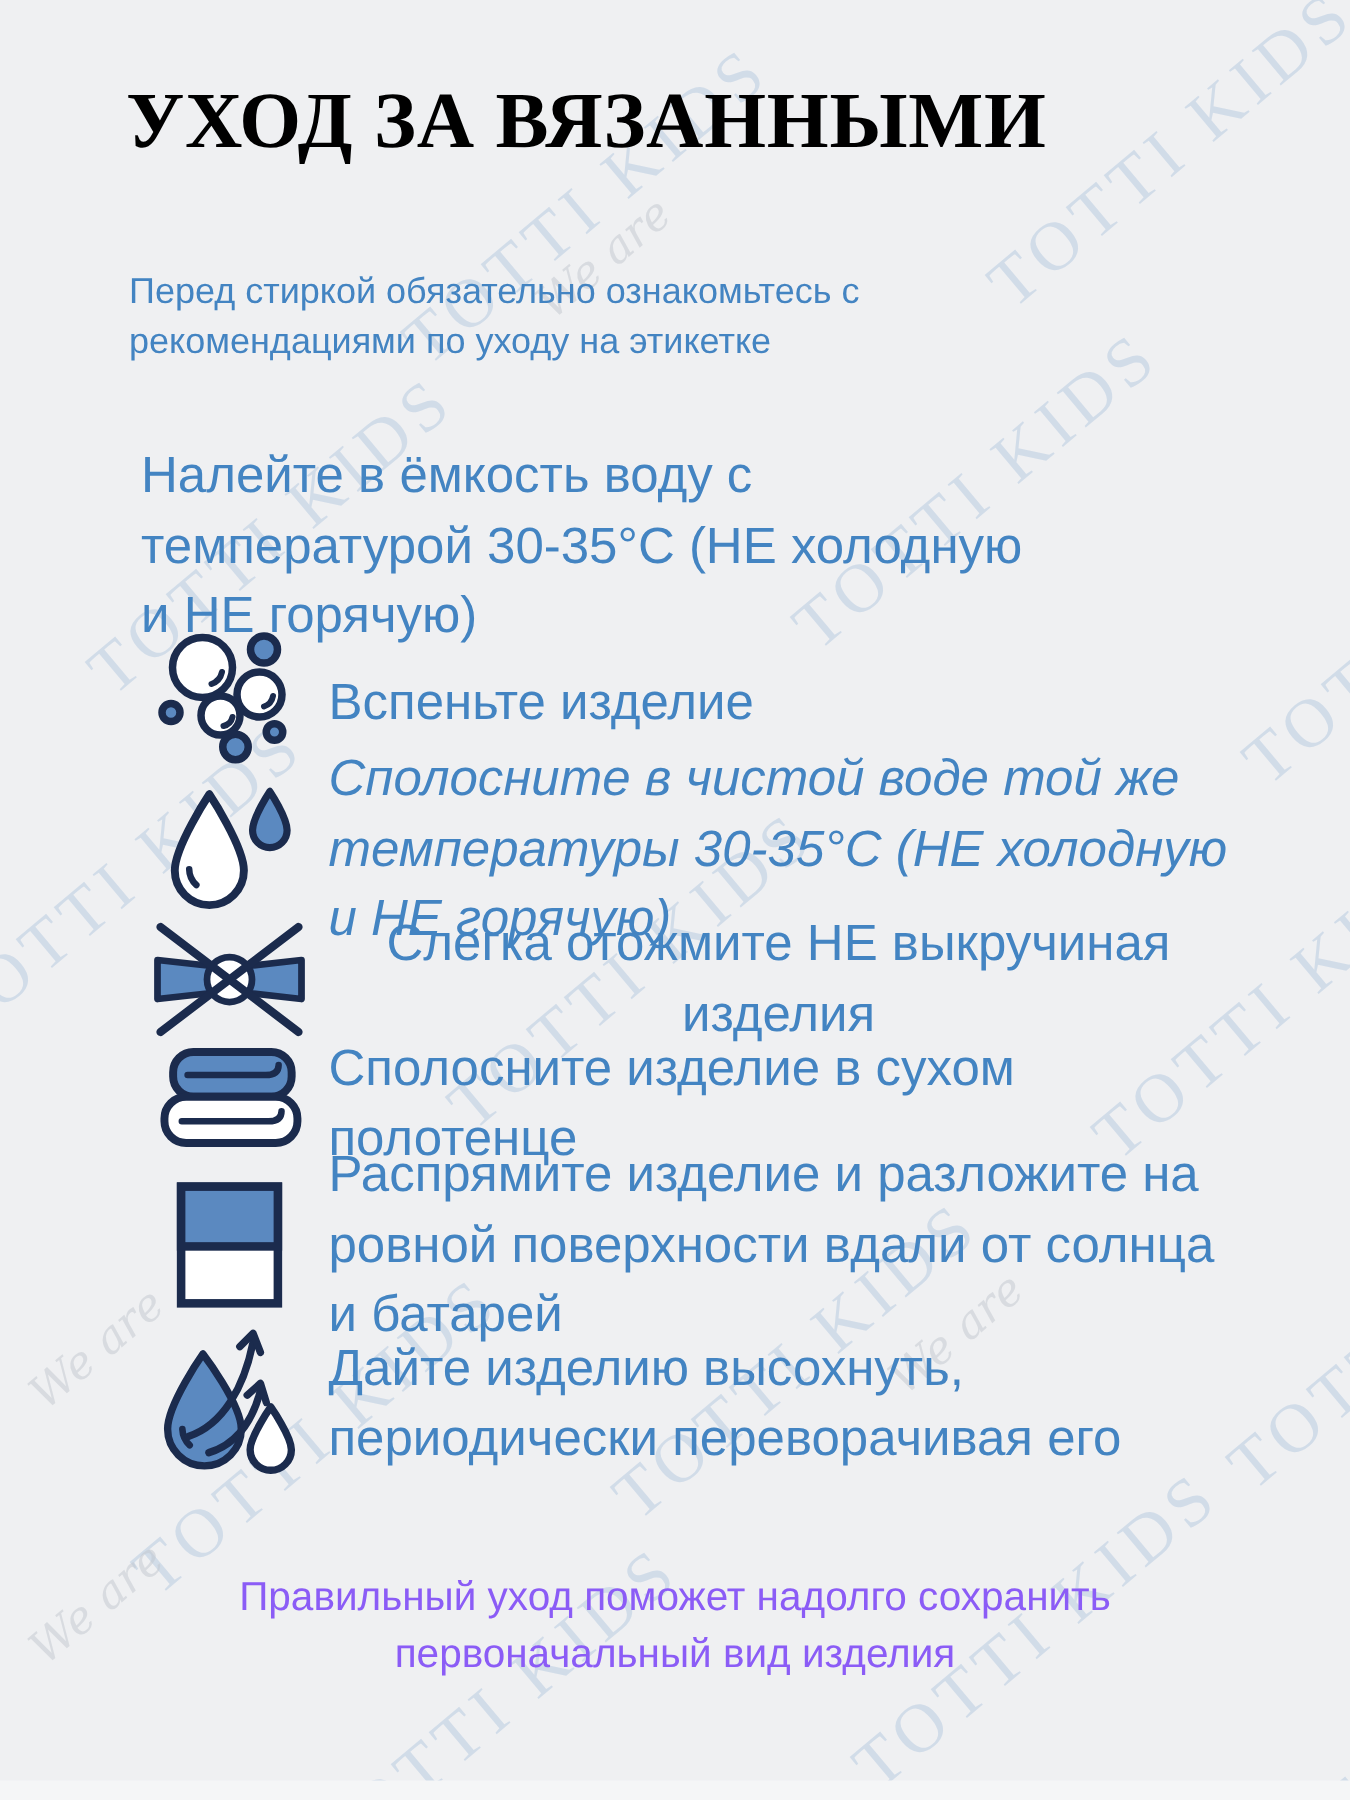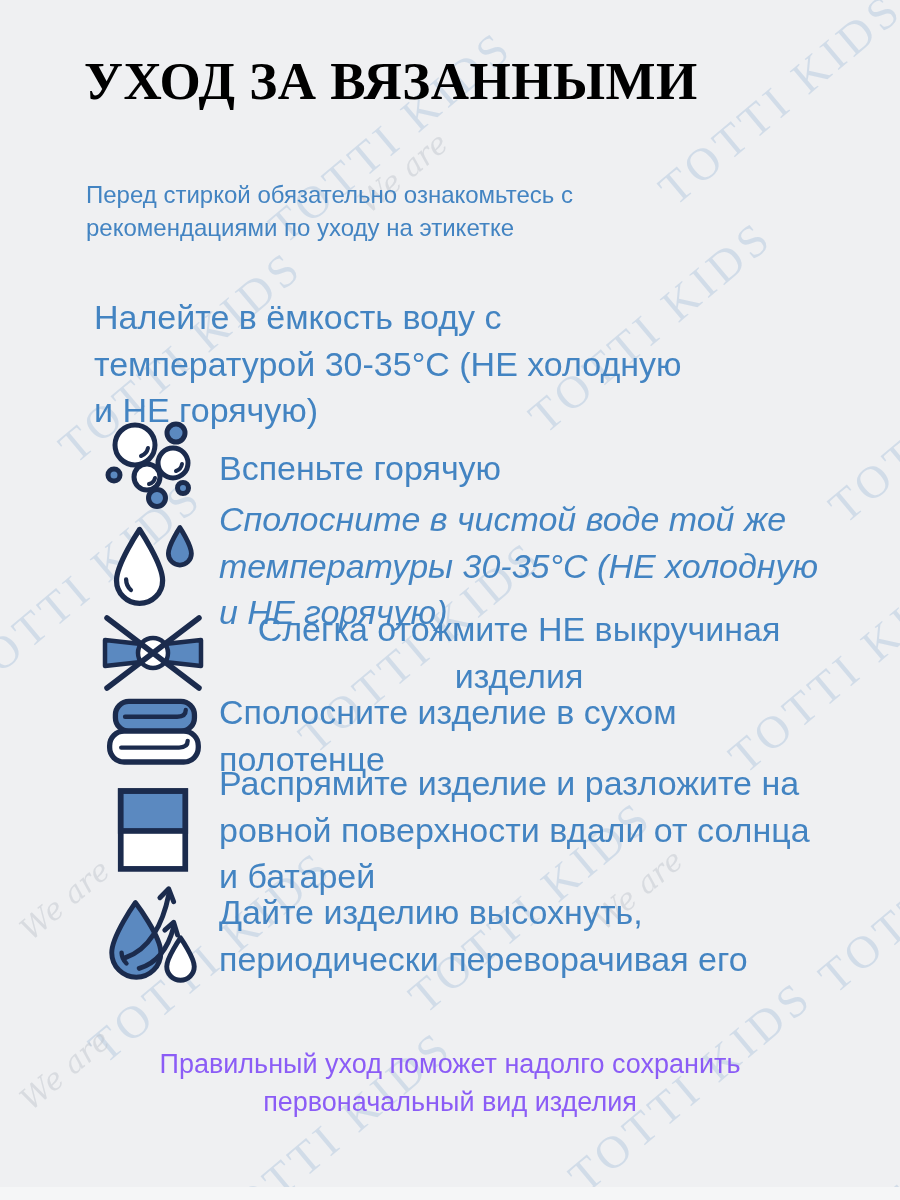--- a/index.html
+++ b/index.html
@@ -98,21 +98,21 @@
             <circle cx="70" cy="45" r="15" fill="#fff"></circle>
             <path d="M73,53 a9,9 0 0 0 6,-7" fill="none" stroke-width="4"></path>
             <circle cx="44" cy="59" r="13" fill="#fff"></circle>
             <path d="M46,66 a8,8 0 0 0 6,-6" fill="none" stroke-width="4"></path>
             <circle cx="11" cy="57" r="6" fill="#5b89c0"></circle>
             <circle cx="54" cy="80" r="8.5" fill="#5b89c0"></circle>
             <circle cx="80" cy="70" r="5.5" fill="#5b89c0"></circle>
           </g>
         </svg>
       </div>
-      <div class="step-text">Вспеньте горячую</div>
+      <div class="step-text">Вспеньте изделие</div>
     </div>
 
     <div class="step s3">
       <div class="step-icon">
         <svg width="96" height="90" viewBox="0 0 100 92">
           <g stroke="#1b2b4d" stroke-width="5.5" stroke-linejoin="round" stroke-linecap="round">
             <path d="M36,8 C36,8 12,44 12,61 a24,24 0 0 0 48,0 C60,44 36,8 36,8 Z" fill="#fff"></path>
             <path d="M22,60 a15,15 0 0 0 5,11" fill="none" stroke-width="4.5"></path>
             <path d="M78,6 C78,6 66,24 66,33 a12,12 0 0 0 24,0 C90,24 78,6 78,6 Z" fill="#5b89c0" stroke-width="5"></path>
           </g>

